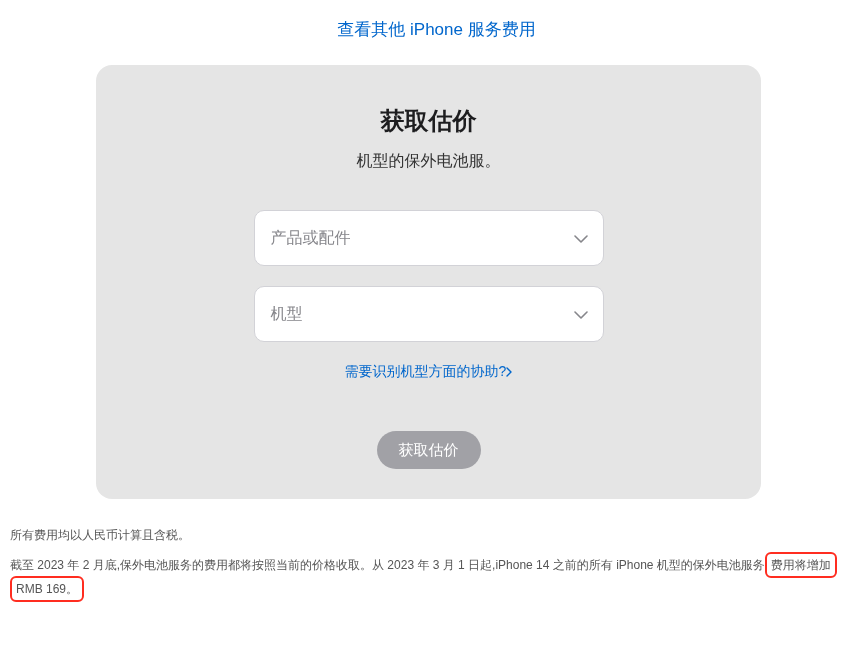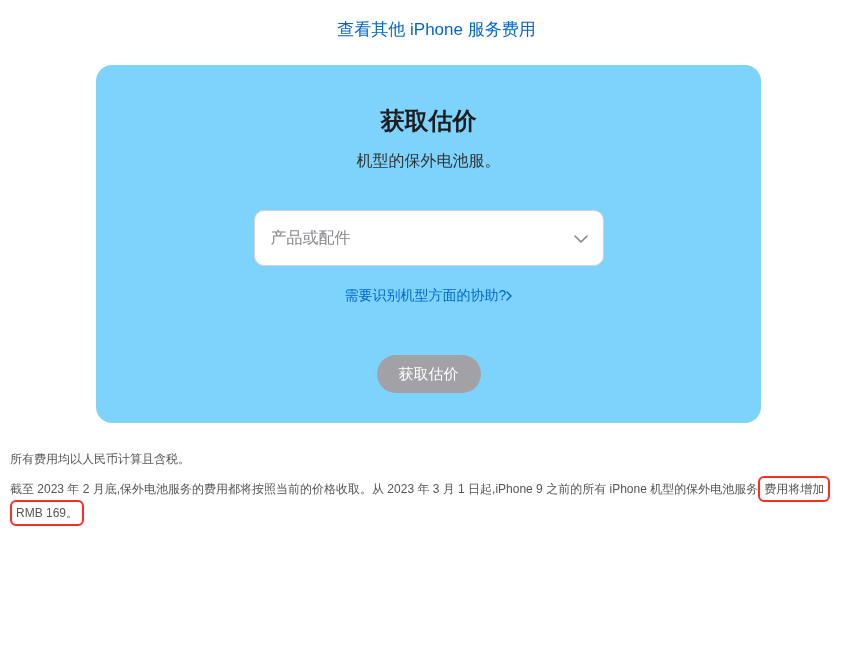--- a/index.html
+++ b/index.html
@@ -18,21 +18,21 @@
       text-align: center;
       padding: 18px 12px 24px;
       margin-left: 16px;
     }
     .top-link a {
       color: #0066cc;
       font-size: 17px;
       text-decoration: none;
     }
     .card {
-      background: #7dd3fc;
+      background: #e5e5e5;
       border-radius: 16px;
       width: 665px;
       margin: 0 auto;
       padding: 40px 30px 30px;
       text-align: center;
     }
     .card-title {
       font-size: 24px;
       font-weight: 600;
       color: #1d1d1f;
@@ -129,33 +129,43 @@
     <div class="select-field">
       <span class="select-placeholder">产品或配件</span>
     </div>
     <span class="chevron">
       <svg width="14" height="8" viewBox="0 0 14 8" fill="none">
         <path d="M1 1 L7 7 L13 1" stroke="currentColor" stroke-width="1.6" stroke-linecap="round" stroke-linejoin="round"></path>
       </svg>
     </span>
   </div>
 
+  <div class="select-wrap">
+    <div class="select-field">
+      <span class="select-placeholder">机型</span>
+    </div>
+    <span class="chevron">
+      <svg width="14" height="8" viewBox="0 0 14 8" fill="none">
+        <path d="M1 1 L7 7 L13 1" stroke="currentColor" stroke-width="1.6" stroke-linecap="round" stroke-linejoin="round"></path>
+      </svg>
+    </span>
+  </div>
 
   <div class="help-link">
     <a href="#">
       <span>需要识别机型方面的协助?</span>
       <span class="chevron-right-sm">
         <svg width="6" height="10" viewBox="0 0 6 10" fill="none">
           <path d="M1 1 L5 5 L1 9" stroke="currentColor" stroke-width="1.4" stroke-linecap="round" stroke-linejoin="round"></path>
         </svg>
       </span>
     </a>
   </div>
 
   <button class="submit-button">获取估价</button>
 </div>
 
 <div class="footer-text">
   <p>所有费用均以人民币计算且含税。</p>
   <p class="footer-para2">
-    <span>截至 2023 年 2 月底,保外电池服务的费用都将按照当前的价格收取。从 2023 年 3 月 1 日起,iPhone 9 之前的所有 iPhone 机型的保外电池服</span><span>务</span><span class="annotation">费用将增加 RMB 169。</span>
+    <span>截至 2023 年 2 月底,保外电池服务的费用都将按照当前的价格收取。从 2023 年 3 月 1 日起,iPhone 14 之前的所有 iPhone 机型的保外电池服</span><span>务</span><span class="annotation">费用将增加 RMB 169。</span>
   </p>
 </div>
 
 </body></html>

